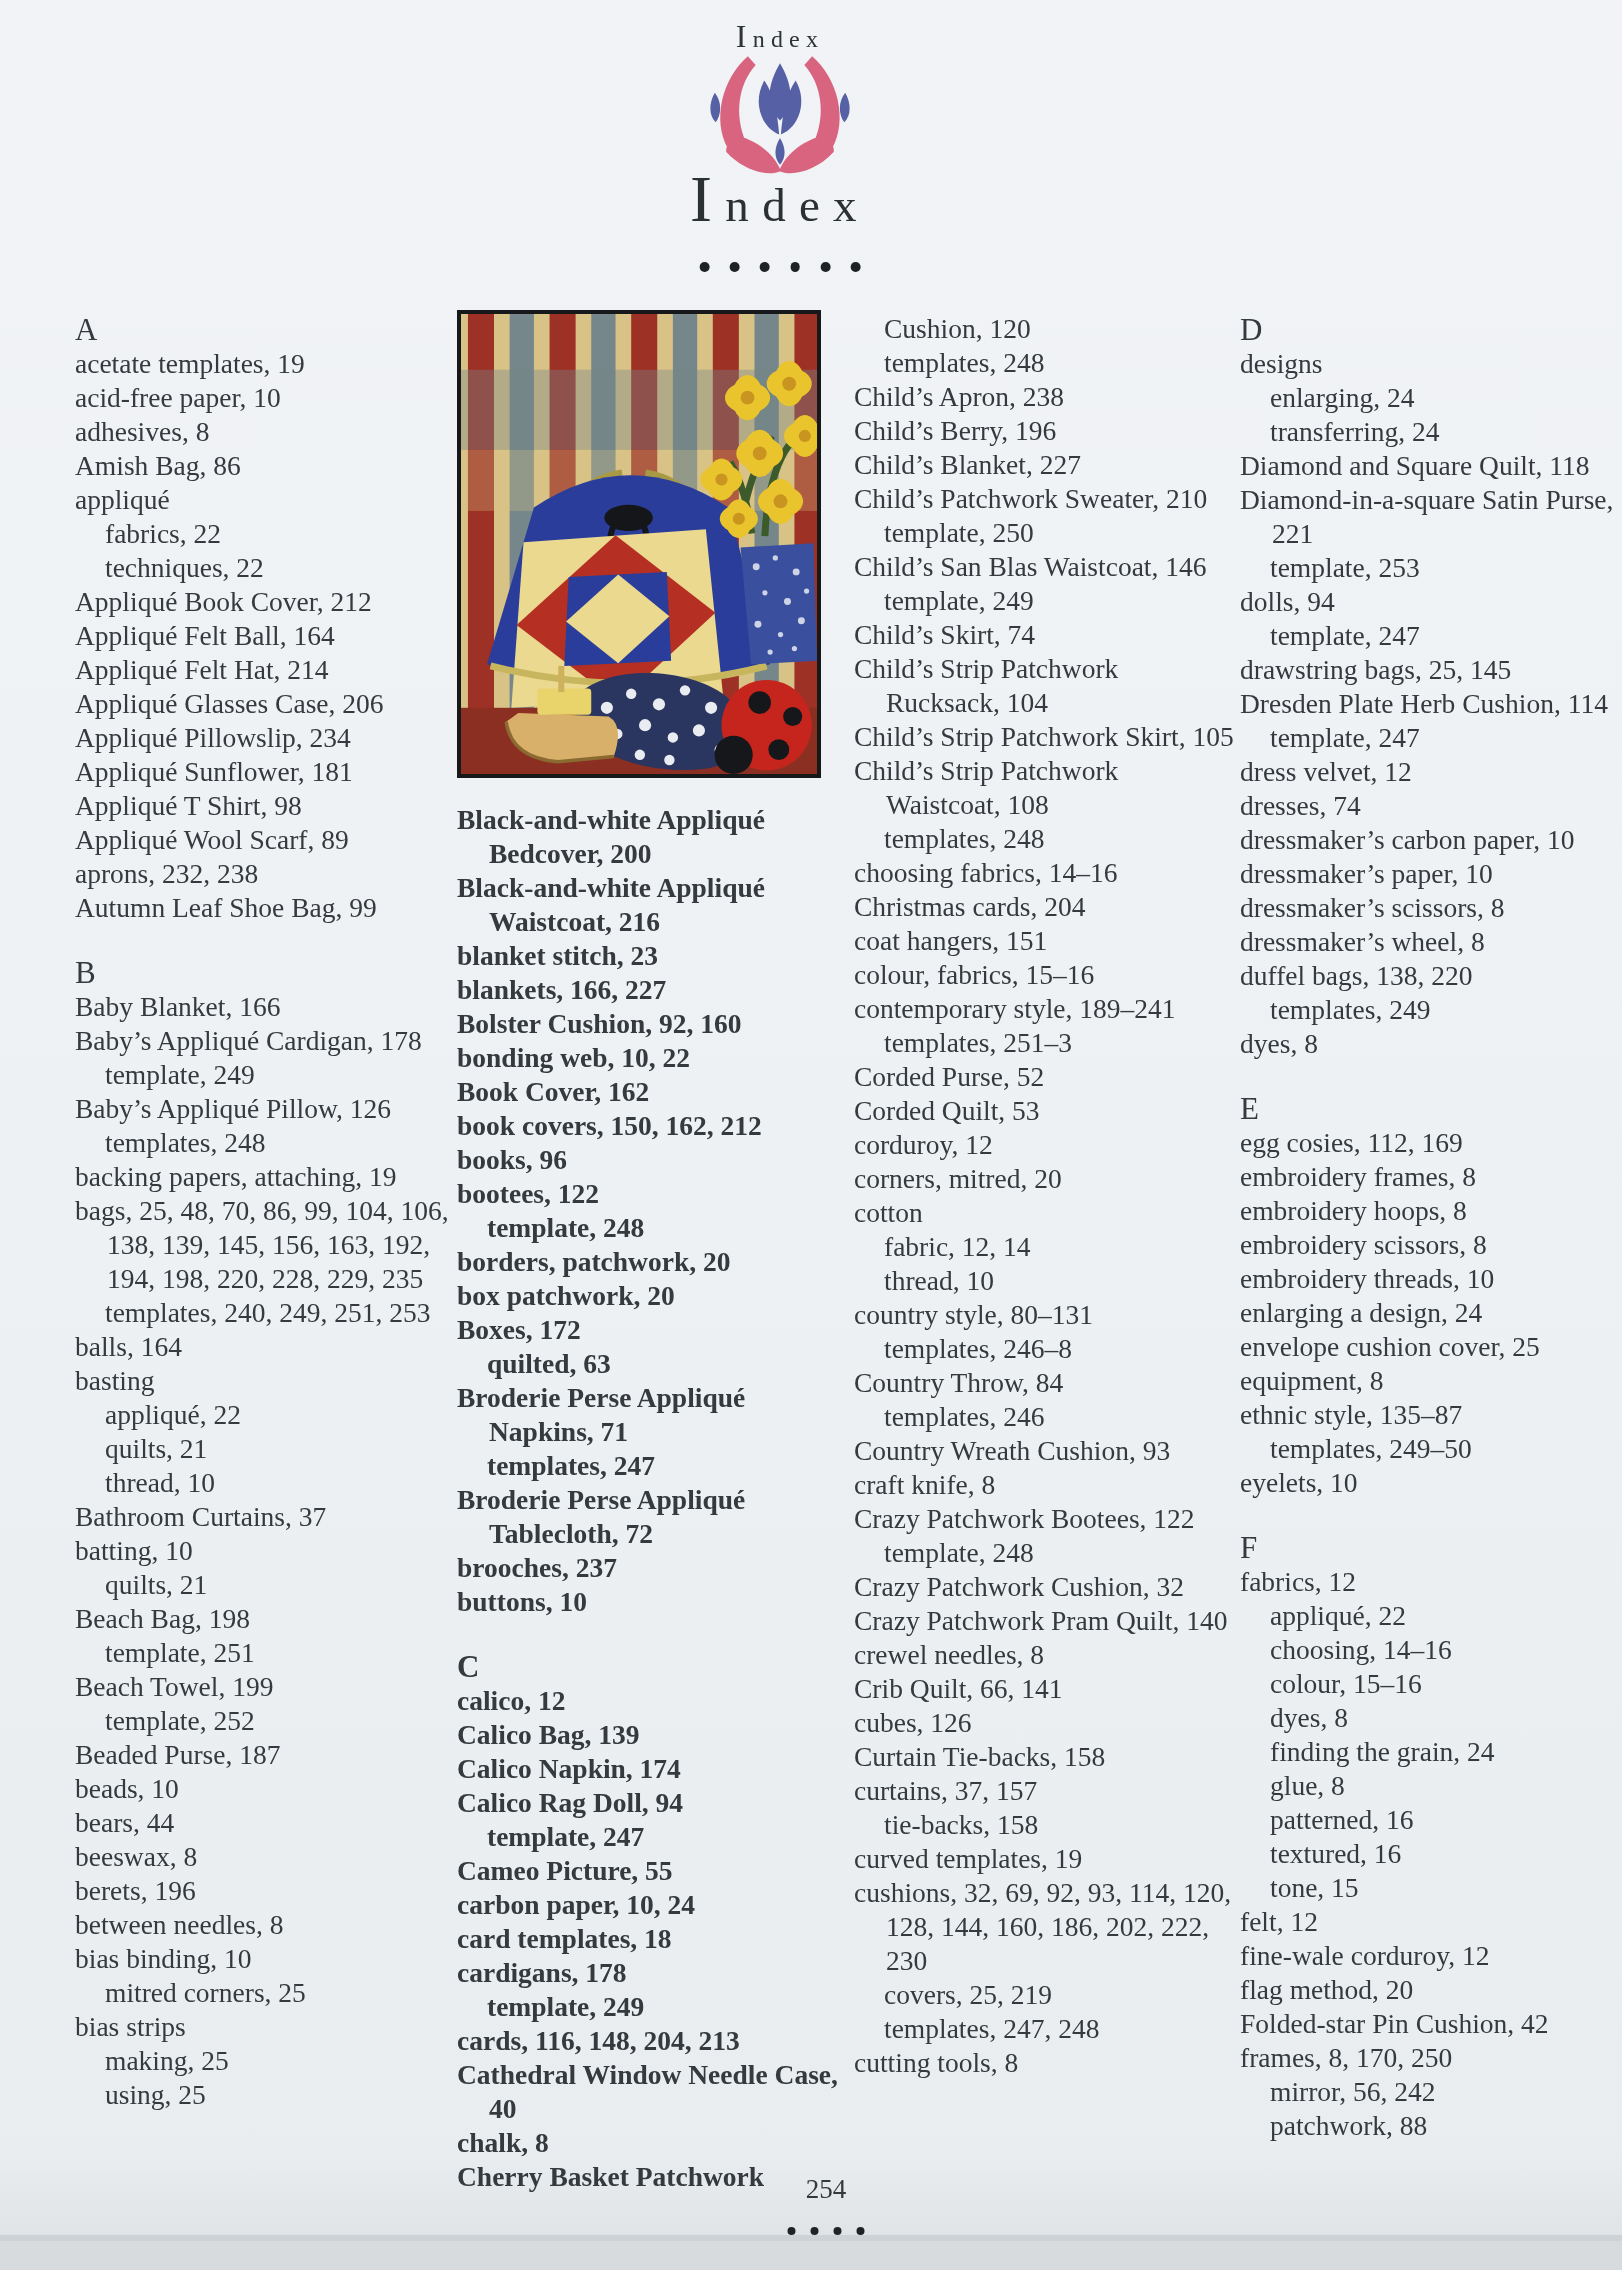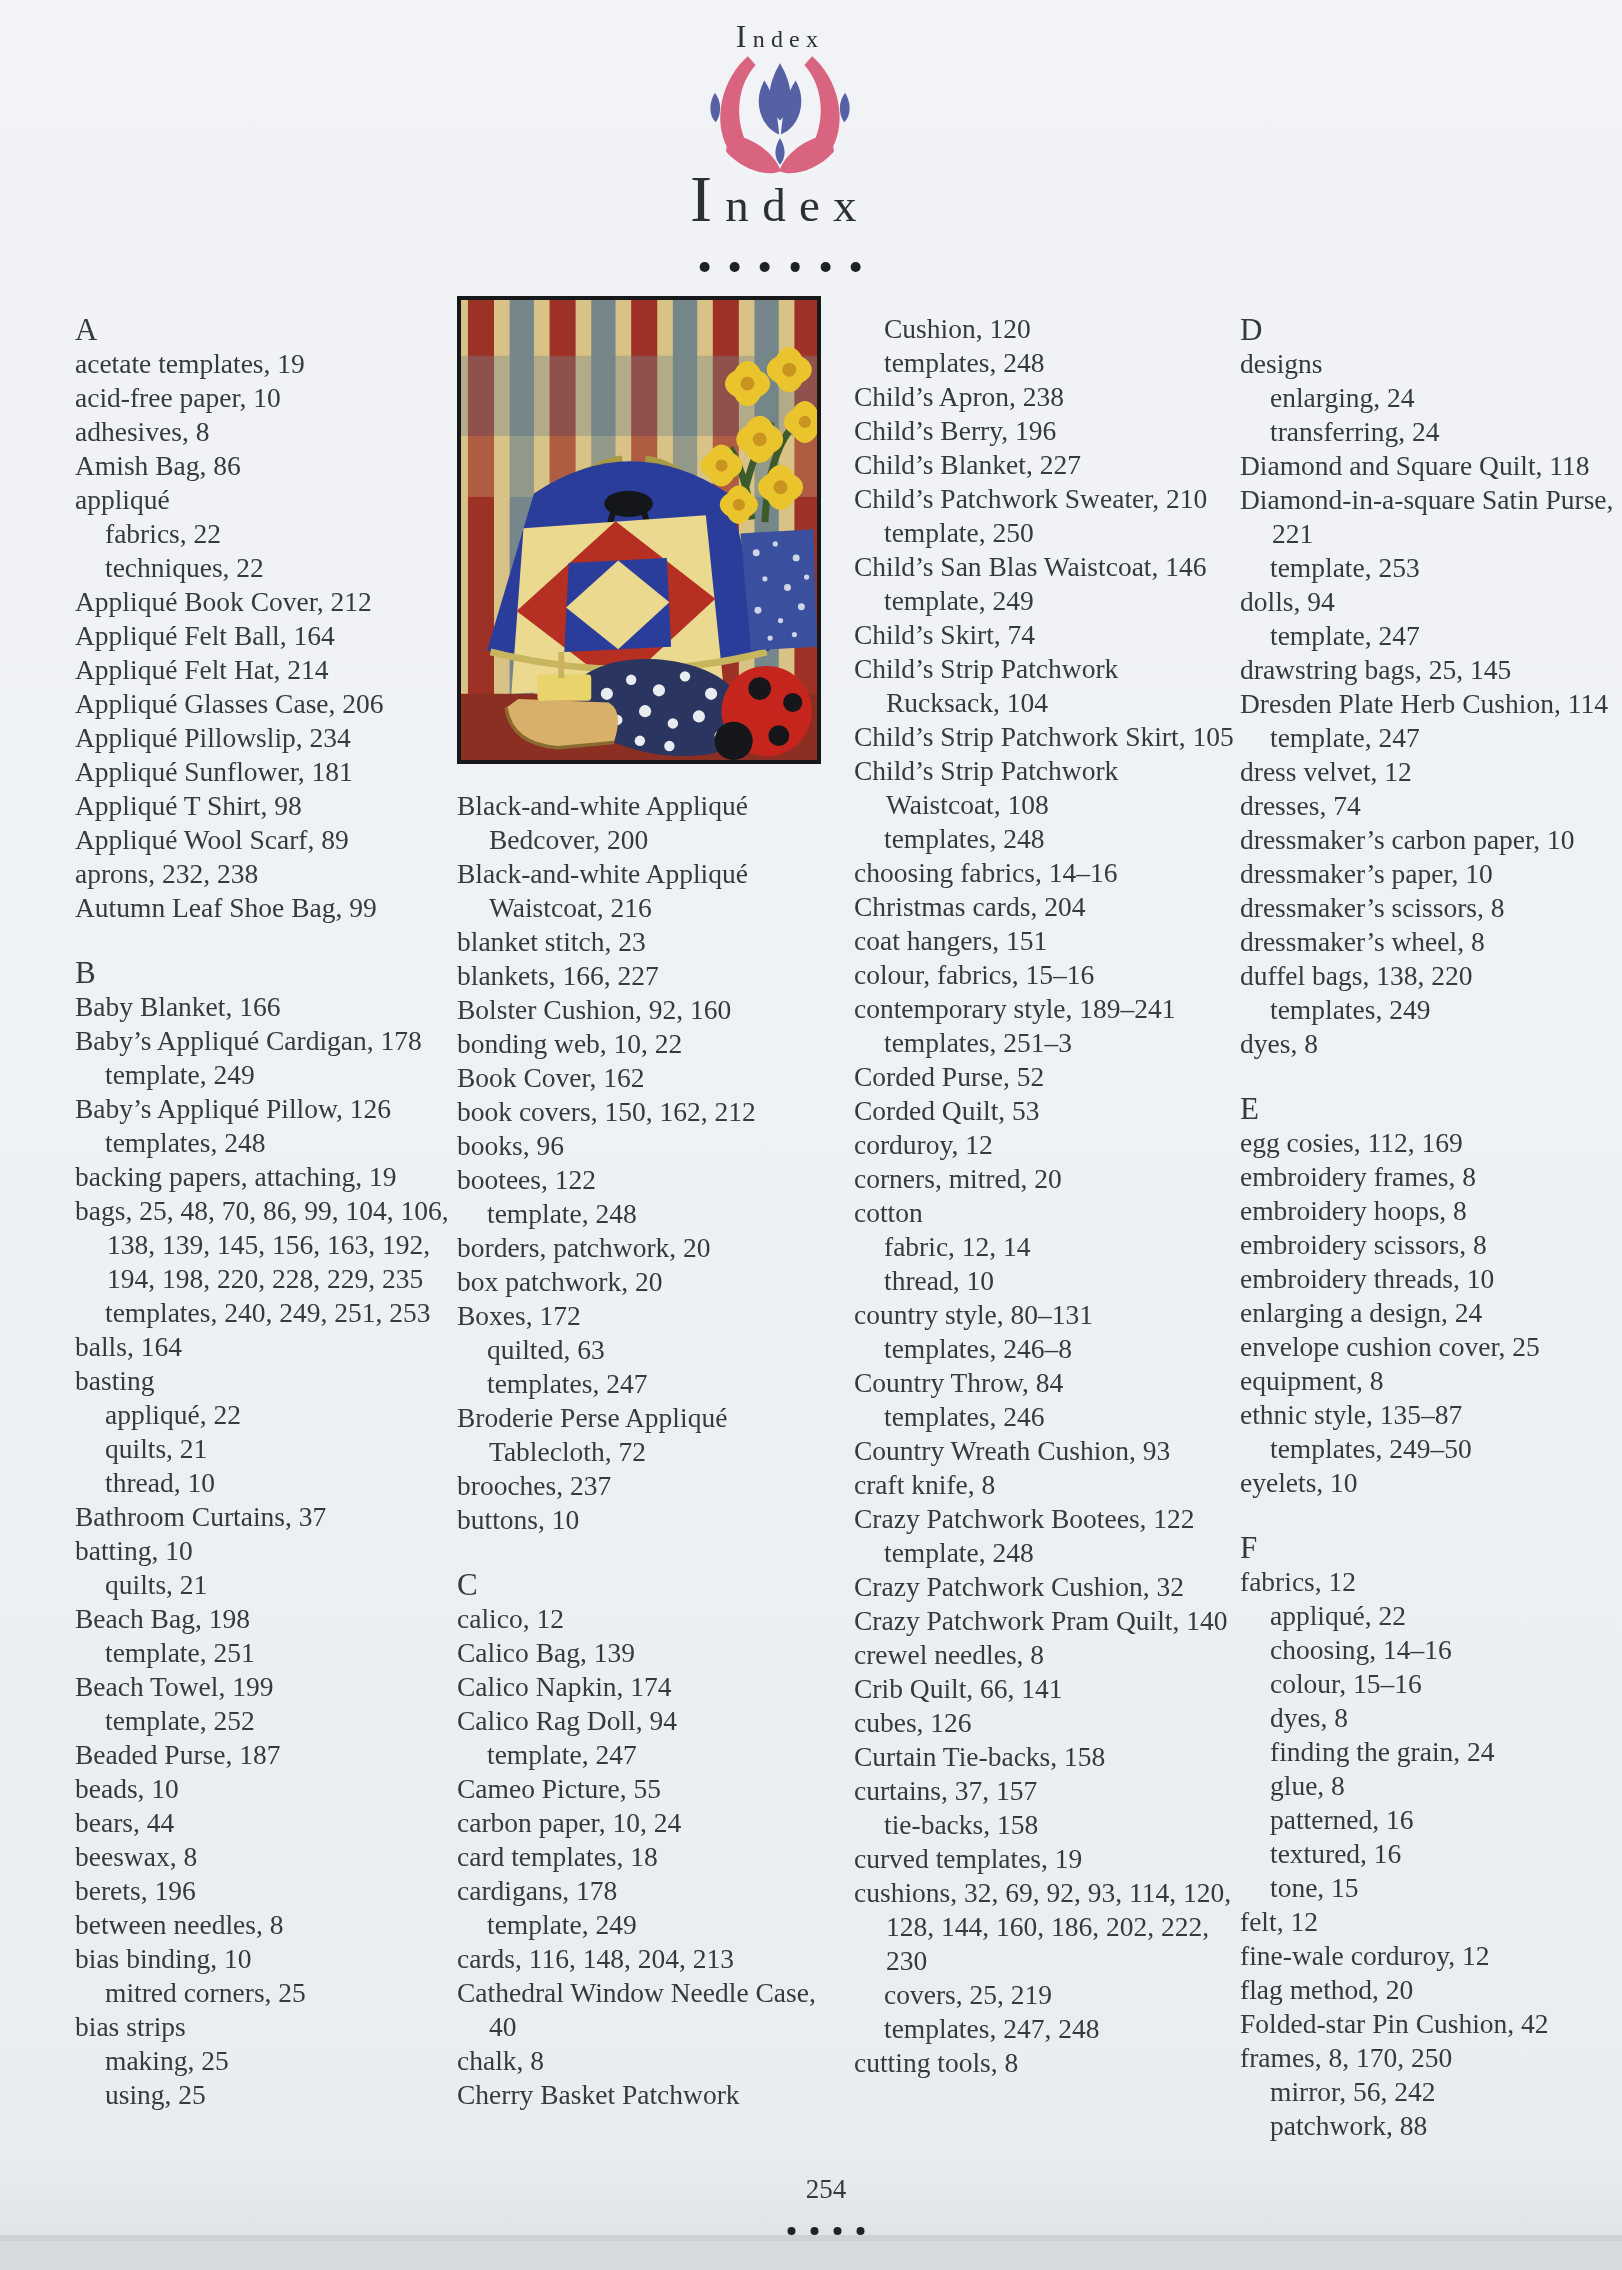--- a/index.html
+++ b/index.html
@@ -20,21 +20,21 @@
   .page-title{
     position:absolute;top:161px;left:780px;transform:translateX(-50%);
     font-size:47px;letter-spacing:13.3px;color:#2b3033;white-space:nowrap;
   }
   .page-title::first-letter{font-size:66px;}
   .title-dots{position:absolute;top:262px;left:780px;transform:translateX(-50%);display:flex;gap:20.4px;}
   .title-dots span{width:9.8px;height:9.8px;border-radius:50%;background:#1f2224;display:block;}
   
   .col{position:absolute;font-size:27.5px;line-height:34px;}
   #col1{left:75px;top:312px;width:381px;}
-  #col2{left:457px;top:296px;width:387px;}
+  #col2{left:457px;top:310px;width:387px;font-weight:bold;}
   #col3{left:854px;top:312px;width:381px;}
   #col4{left:1240px;top:312px;width:378px;}
   .entry{padding-left:32px;text-indent:-32px;}
   .sub{padding-left:62px;text-indent:-32px;}
   .letter{font-size:31px;line-height:35px;}
   .gap{height:30px;}
   
   .photo{width:364px;height:468px;margin:0 0 25px 0;border:4.4px solid #17181a;box-sizing:border-box;background:#d8c286;}
   .photo svg{display:block;width:100%;height:100%;}
   
@@ -256,20 +256,21 @@
         <div class="entry">bonding web, 10, 22</div>
         <div class="entry">Book Cover, 162</div>
         <div class="entry">book covers, 150, 162, 212</div>
         <div class="entry">books, 96</div>
         <div class="entry">bootees, 122</div>
         <div class="sub">template, 248</div>
         <div class="entry">borders, patchwork, 20</div>
         <div class="entry">box patchwork, 20</div>
         <div class="entry">Boxes, 172</div>
         <div class="sub">quilted, 63</div>
+        <div class="entry">Broderie Perse Appliqué Napkins, 71</div>
         <div class="sub">templates, 247</div>
         <div class="entry">Broderie Perse Appliqué Tablecloth, 72</div>
         <div class="entry">brooches, 237</div>
         <div class="entry">buttons, 10</div>
         <div class="gap"></div>
         <div class="letter">C</div>
         <div class="entry">calico, 12</div>
         <div class="entry">Calico Bag, 139</div>
         <div class="entry">Calico Napkin, 174</div>
         <div class="entry">Calico Rag Doll, 94</div>

